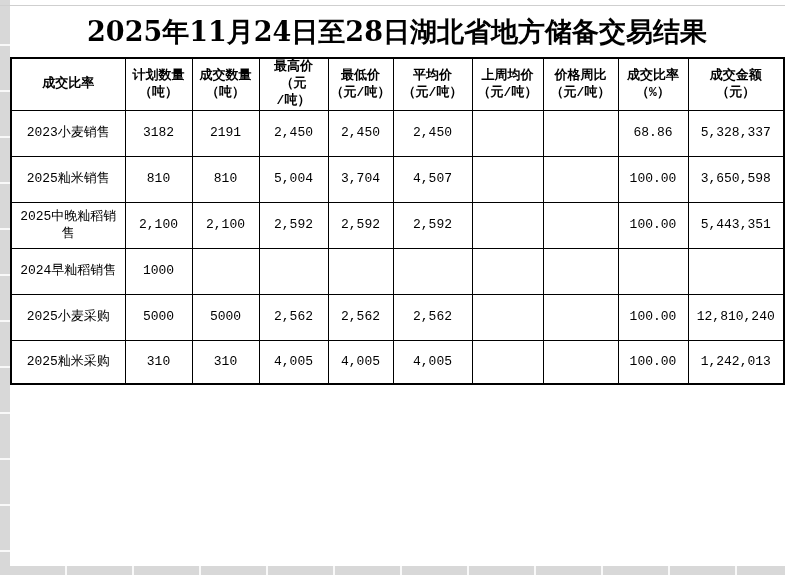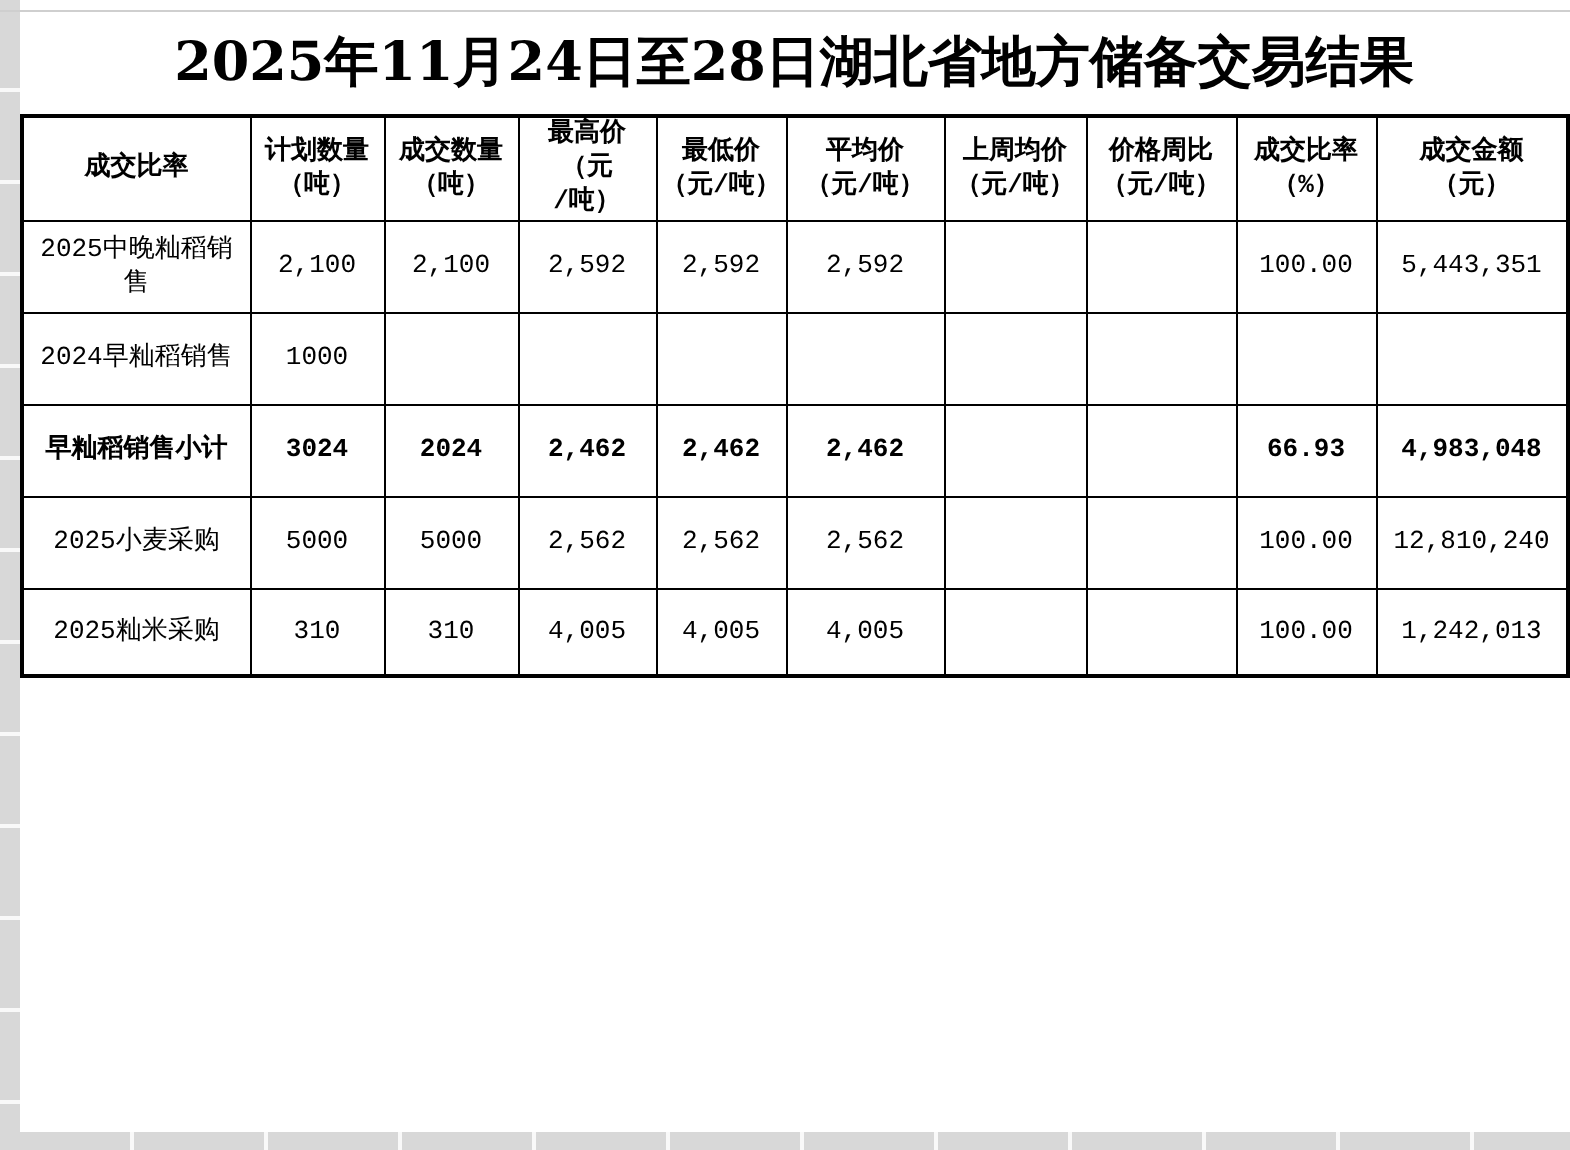--- a/index.html
+++ b/index.html
@@ -90,20 +90,44 @@
           <th>价格周比
 （元/吨）</th>
           <th>成交比率
 （%）</th>
           <th>成交金额
 （元）</th>
         </tr>
     </thead>
     <tbody id="body-rows">
         <tr>
+          <td>2023小麦销售</td>
+          <td>3182</td>
+          <td>2191</td>
+          <td>2,450</td>
+          <td>2,450</td>
+          <td>2,450</td>
+          <td></td>
+          <td></td>
+          <td>68.86</td>
+          <td>5,328,337</td>
+        </tr>
+        <tr>
+          <td>2025籼米销售</td>
+          <td>810</td>
+          <td>810</td>
+          <td>5,004</td>
+          <td>3,704</td>
+          <td>4,507</td>
+          <td></td>
+          <td></td>
+          <td>100.00</td>
+          <td>3,650,598</td>
+        </tr>
+        <tr>
           <td>2025中晚籼稻销售</td>
           <td>2,100</td>
           <td>2,100</td>
           <td>2,592</td>
           <td>2,592</td>
           <td>2,592</td>
           <td></td>
           <td></td>
           <td>100.00</td>
           <td>5,443,351</td>
@@ -112,32 +136,20 @@
           <td>2024早籼稻销售</td>
           <td>1000</td>
           <td></td>
           <td></td>
           <td></td>
           <td></td>
           <td></td>
           <td></td>
           <td></td>
           <td></td>
-        </tr>
-        <tr class="bold">
-          <td>早籼稻销售小计</td>
-          <td>3024</td>
-          <td>2024</td>
-          <td>2,462</td>
-          <td>2,462</td>
-          <td>2,462</td>
-          <td></td>
-          <td></td>
-          <td>66.93</td>
-          <td>4,983,048</td>
         </tr>
         <tr>
           <td>2025小麦采购</td>
           <td>5000</td>
           <td>5000</td>
           <td>2,562</td>
           <td>2,562</td>
           <td>2,562</td>
           <td></td>
           <td></td>

